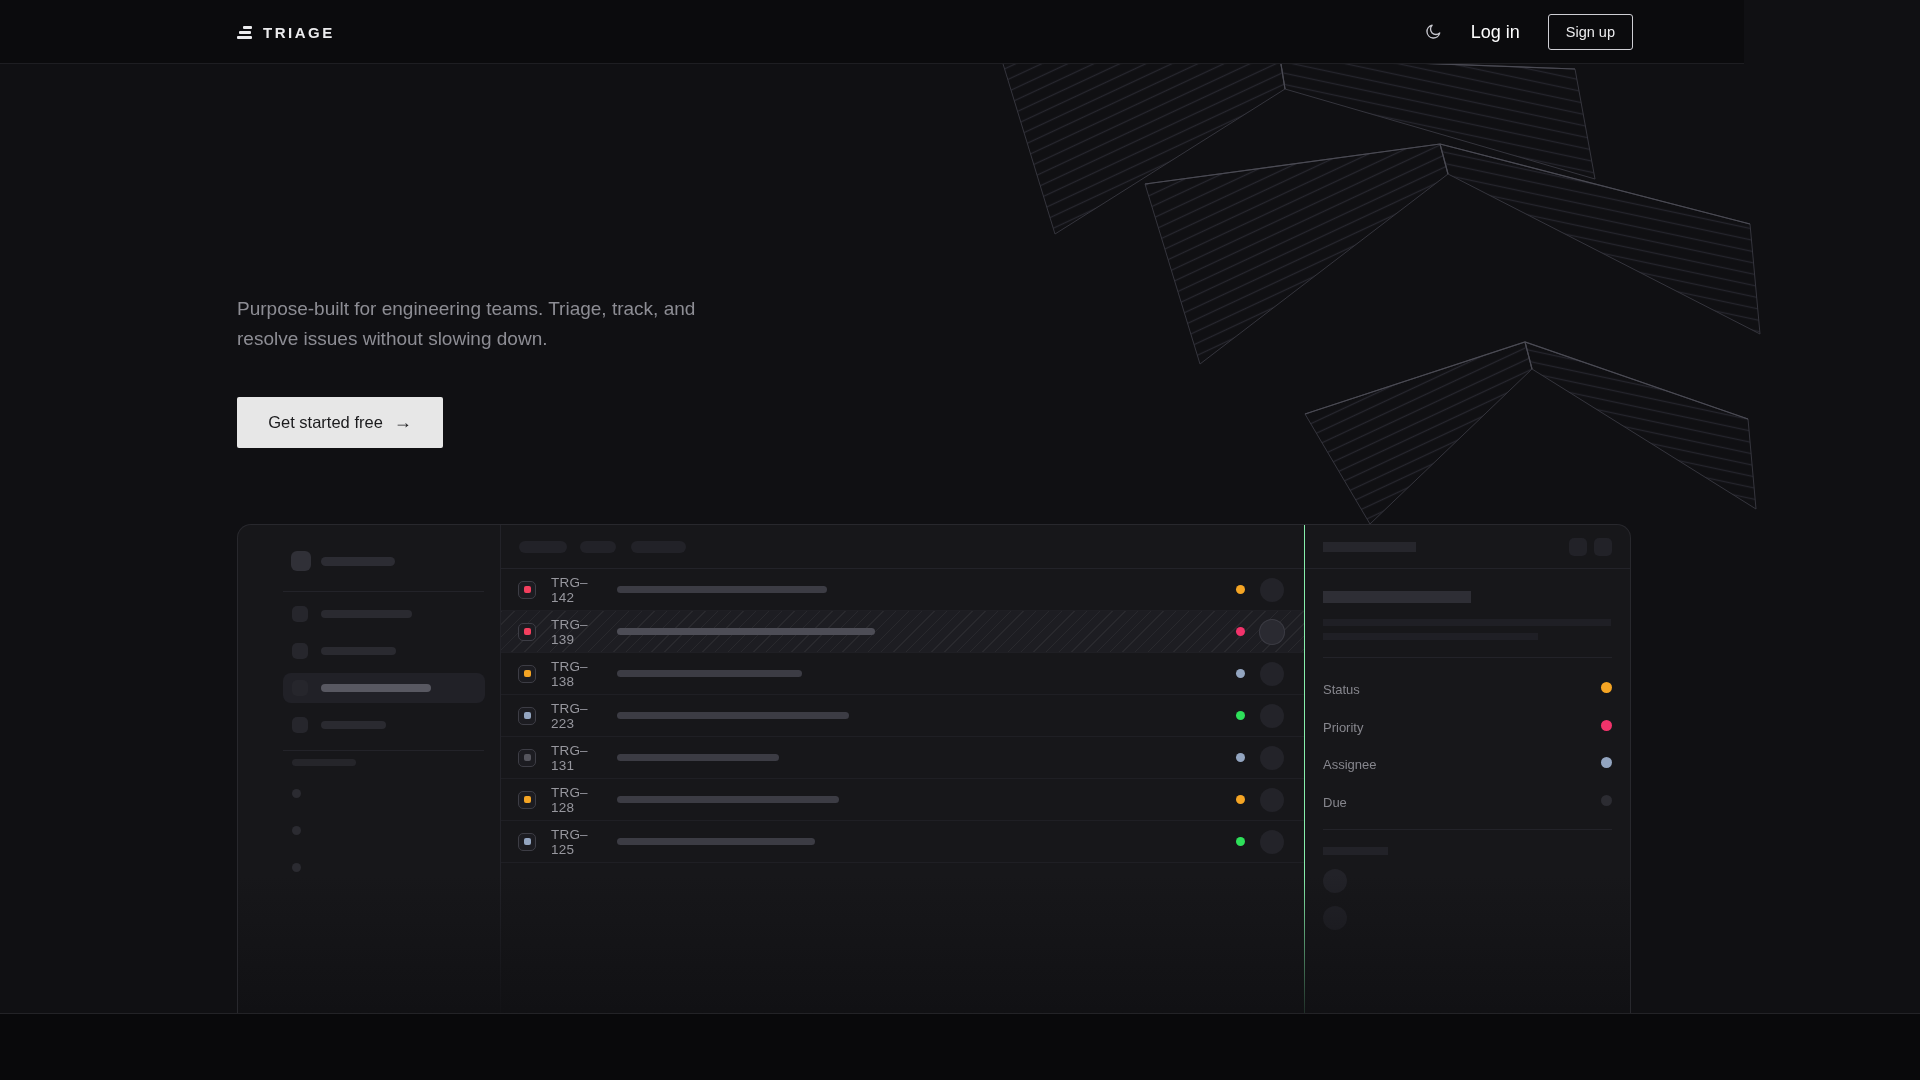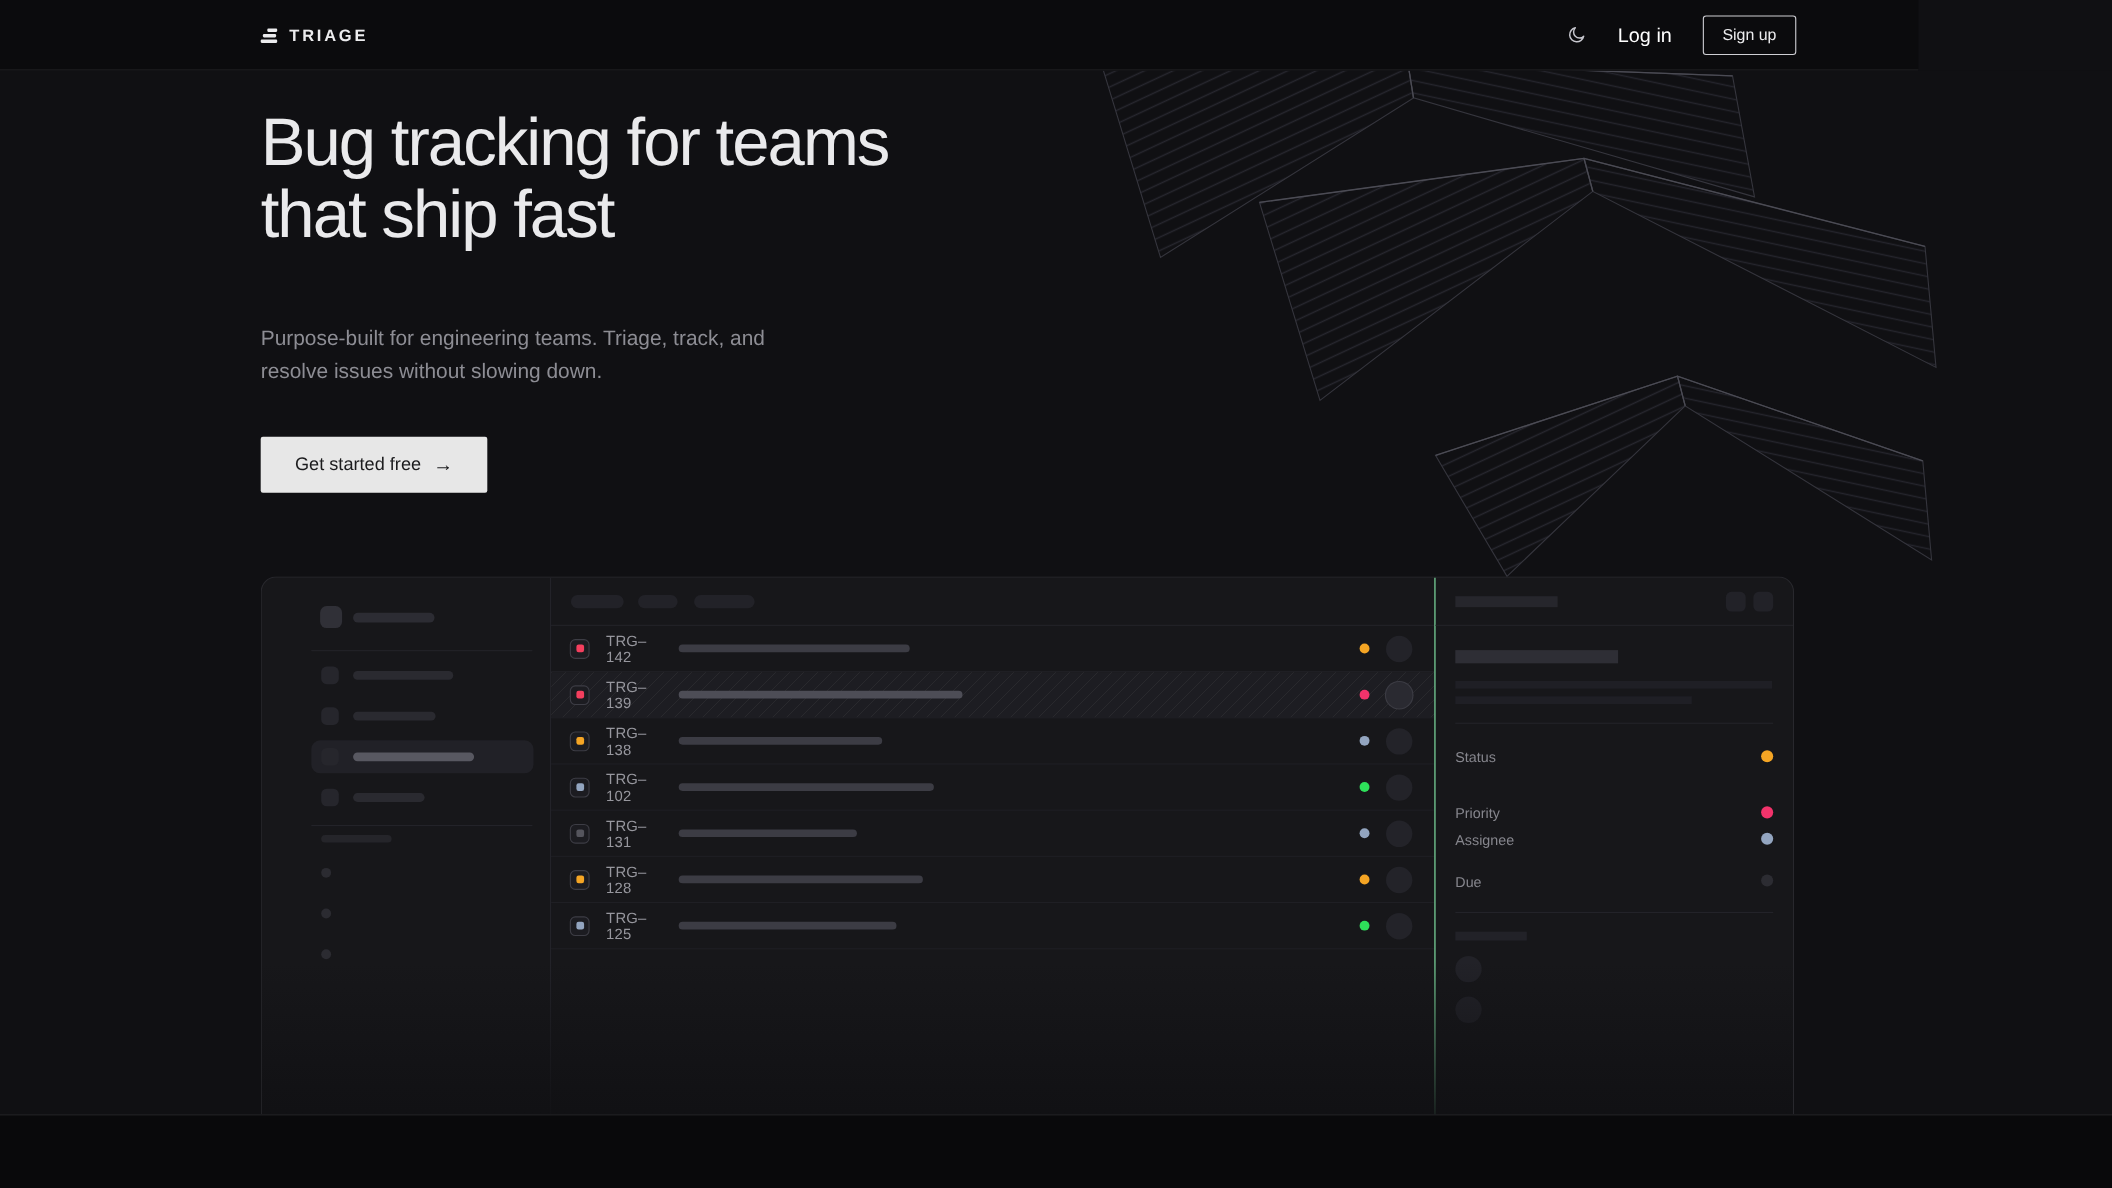--- a/index.html
+++ b/index.html
@@ -155,21 +155,20 @@
       </g>
 
       <g>
         <polygon points="355,350 575,278 582,305 420,460" fill="url(#rulesL)" stroke="#35353d" stroke-width="1"></polygon>
         <polygon points="575,278 798,355 806,445 582,305" fill="url(#rulesR)" stroke="#35353d" stroke-width="1"></polygon>
         <polyline points="355,350 575,278 798,355" fill="none" stroke="#4b4b54" stroke-width="1.2"></polyline>
         <line x1="575" y1="278" x2="582" y2="305" stroke="#4b4b54" stroke-width="1.2"></line>
       </g>
     </svg>
 
-    <h1><span>Bug tracking for teams</span><br><span>that ship fast</span></h1>
 
     <p class="sub"><span>Purpose-built for engineering teams. Triage, track, and</span><br><span>resolve issues without slowing down.</span></p>
 
     <button class="cta">
       <span>Get started free</span>
       <span class="arrow">→</span>
     </button>
 
     <div class="mockup">
 
@@ -238,21 +237,21 @@
     <span class="issue-id">TRG–138</span>
     <span class="title-bar" style="width: 185px;"></span>
     <span class="row-spacer"></span>
     <span class="status-dot" style="background: rgb(147, 165, 192);"></span>
     <span class="avatar-ph"></span>
   </div>
             <div class="issue-row">
     <span class="type-box">
                 <i style="background: rgb(147, 165, 192);"></i>
               </span>
-    <span class="issue-id">TRG–102</span>
+    <span class="issue-id">TRG–223</span>
     <span class="title-bar" style="width: 232px;"></span>
     <span class="row-spacer"></span>
     <span class="status-dot" style="background: rgb(46, 224, 90);"></span>
     <span class="avatar-ph"></span>
   </div>
             <div class="issue-row">
     <span class="type-box">
                 <i style="background: rgb(85, 85, 93);"></i>
               </span>
     <span class="issue-id">TRG–131</span>
@@ -292,21 +291,21 @@
         </div>
         <span class="pn-title"></span>
         <span class="pn-desc1"></span>
         <span class="pn-desc2"></span>
         <div class="pn-div" style="top:132px"></div>
         <div id="panel-fields">
             <div class="pn-field" style="top: 155px;">
     <span class="f-label">Status</span>
     <span class="f-dot" style="background: rgb(245, 165, 36);"></span>
   </div>
-            <div class="pn-field" style="top: 192.5px; margin-top: 13px;">
+            <div class="pn-field" style="top: 192.5px;">
     <span class="f-label">Priority</span>
     <span class="f-dot" style="background: rgb(242, 51, 107);"></span>
   </div>
             <div class="pn-field" style="top: 230px;">
     <span class="f-label">Assignee</span>
     <span class="f-dot" style="background: rgb(147, 165, 192);"></span>
   </div>
             <div class="pn-field" style="top: 267.5px;">
     <span class="f-label">Due</span>
     <span class="f-dot" style="background: rgb(44, 44, 50);"></span>

